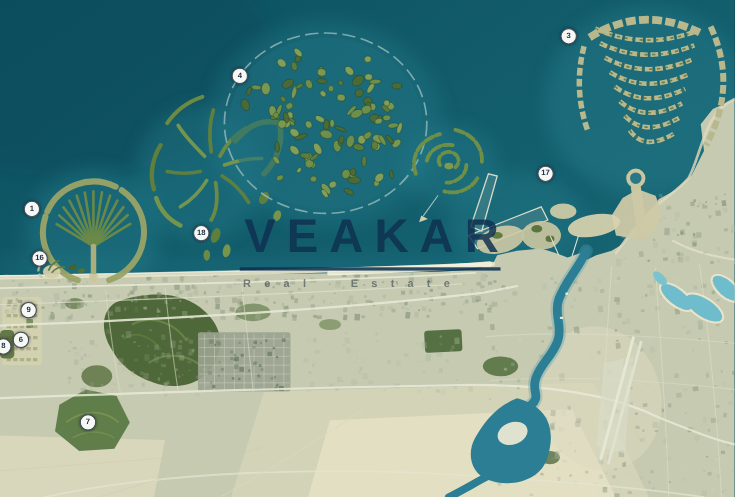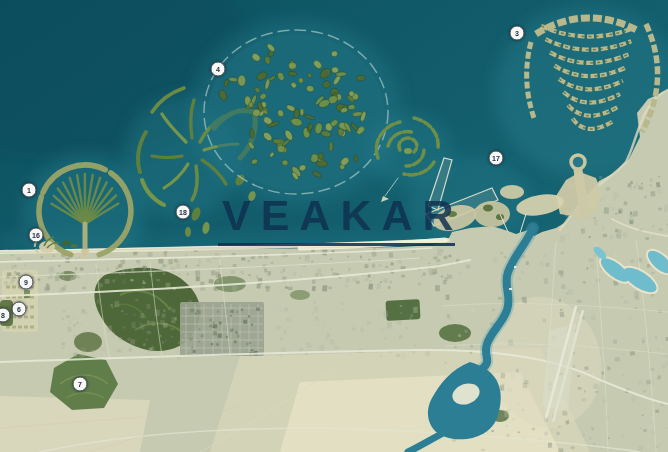--- a/index.html
+++ b/index.html
@@ -1253,20 +1253,21 @@
     <ellipse cx="488" cy="208" rx="5" ry="3.4" fill="#5b7440"></ellipse>
     <ellipse cx="500" cy="217" rx="4" ry="3" fill="#5b7440"></ellipse>
     <ellipse cx="452" cy="214" rx="5" ry="3" fill="#627c44"></ellipse>
     <path d="M508,232 L500,214 M520,233 L526,214" stroke="#dfe2d0" stroke-width="1" fill="none"></path>
   </g>
 </svg>
 
   <div id="watermark">
     <div id="wm-brand">VEAKAR</div>
     <div id="wm-line"></div>
+    <div id="wm-tagline">Real Estate</div>
   </div>
 
   <div id="markers">
       <div class="marker" style="left: 29px; top: 190px;">1</div>
       <div class="marker" style="left: 517px; top: 33px;">3</div>
       <div class="marker" style="left: 218px; top: 69px;">4</div>
       <div class="marker" style="left: 19px; top: 309px;">6</div>
       <div class="marker" style="left: 80px; top: 384px;">7</div>
       <div class="marker" style="left: 3px; top: 315px;">8</div>
       <div class="marker" style="left: 26px; top: 282px;">9</div>

